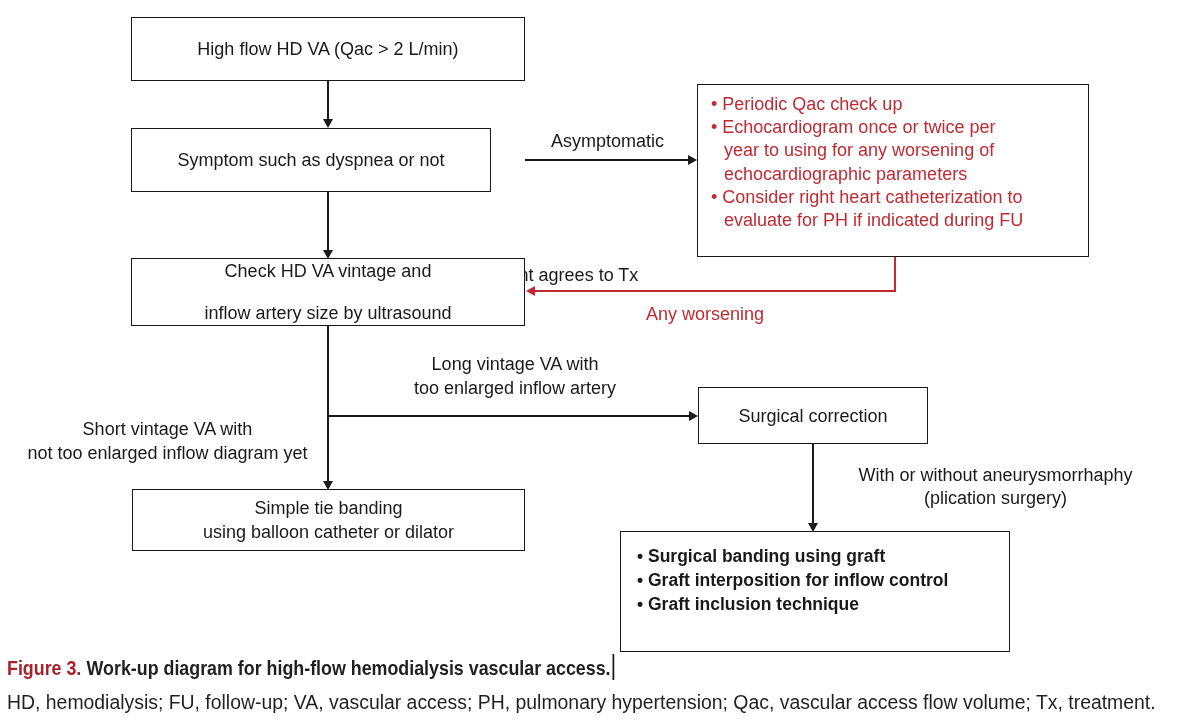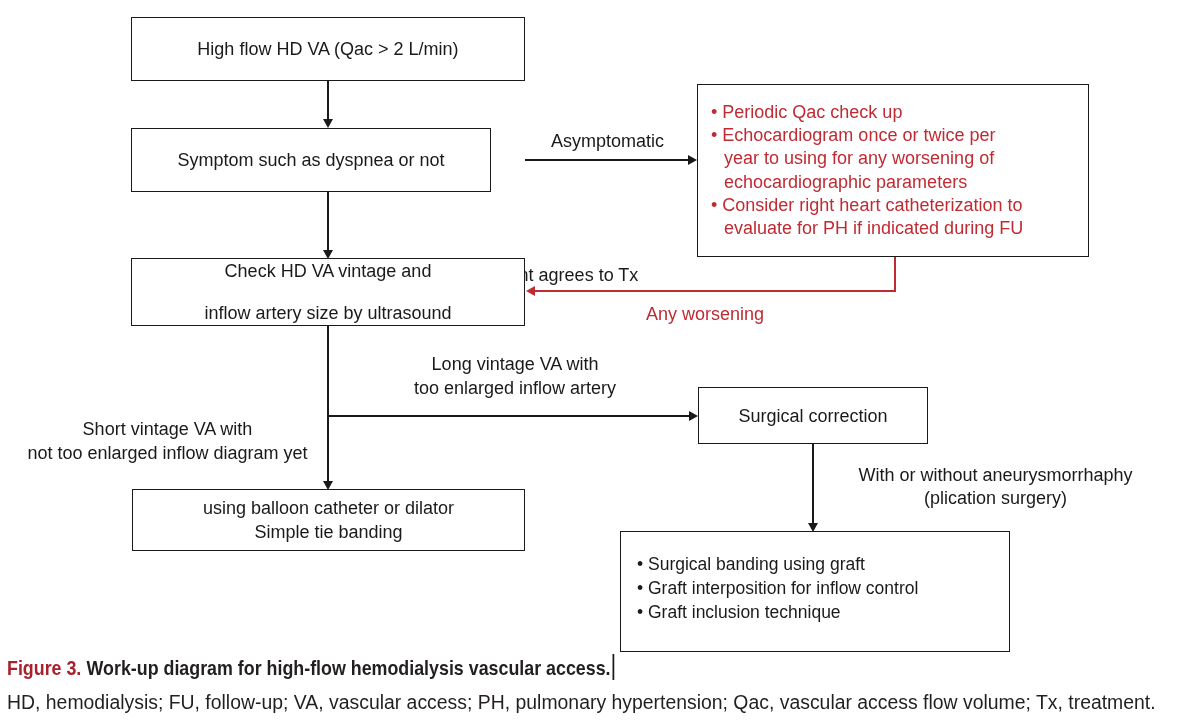--- a/index.html
+++ b/index.html
@@ -14,23 +14,23 @@
     display:flex;flex-direction:column;align-items:center;justify-content:center;
     font-size:18px;line-height:24px;text-align:center;box-sizing:border-box;
   }
   .node .ln{white-space:nowrap;}
   .listbox{
     position:absolute;border:1.5px solid var(--ink,#1a1a1a);background:#fff;
     box-sizing:border-box;font-size:18px;text-align:left;
   }
   .listbox .ln{white-space:nowrap;}
   .redtext{color:var(--diagram-red,#c02b33);}
-  #node-monitoring{padding:16px 12px 0 13px;line-height:23.2px;}
+  #node-monitoring{padding:8px 12px 0 13px;line-height:23.2px;}
   #node-monitoring .cont{padding-left:13px;}
-  #node-surgical-options{padding:21px 14px 0 16px;font-size:17.5px;line-height:23.8px;}
+  #node-surgical-options{padding:13px 14px 0 16px;font-size:17.5px;line-height:23.8px;font-weight:bold;}
   
   .vline{position:absolute;width:2px;background:var(--ink,#1a1a1a);}
   .hline{position:absolute;height:2px;background:var(--ink,#1a1a1a);}
   .vline.red,.hline.red{background:var(--diagram-red,#c02b33);}
   
   .ah{position:absolute;width:0;height:0;}
   .ah-down{border-left:5px solid transparent;border-right:5px solid transparent;border-top:9px solid var(--ink,#1a1a1a);}
   .ah-right{border-top:5px solid transparent;border-bottom:5px solid transparent;border-left:9px solid var(--ink,#1a1a1a);}
   .ah-left{border-top:5px solid transparent;border-bottom:5px solid transparent;border-right:9px solid var(--diagram-red,#c02b33);}
   
@@ -109,22 +109,22 @@
   <div class="elabel" style="left:15px;top:417px;width:305px;">
     <div>Short vintage VA with</div>
     <div>not too enlarged inflow diagram yet</div>
   </div>
 
   <div class="node" style="left:698px;top:387px;width:230px;height:57px;">
     <span class="ln">Surgical correction</span>
   </div>
 
   <div class="node" style="left:132px;top:489px;width:393px;height:62px;">
+    <span class="ln">Simple tie banding</span>
     <span class="ln">using balloon catheter or dilator</span>
-    <span class="ln">Simple tie banding</span>
   </div>
 
   <div class="vline" style="left:812px;top:444px;height:80px;"></div>
   <div class="ah ah-down" style="left:808px;top:523px;"></div>
   <div class="elabel" style="left:828px;top:464px;width:335px;line-height:23px;">
     <div>With or without aneurysmorrhaphy</div>
     <div>(plication surgery)</div>
   </div>
 
   <div class="listbox" id="node-surgical-options" style="left:620px;top:531px;width:390px;height:121px;">

